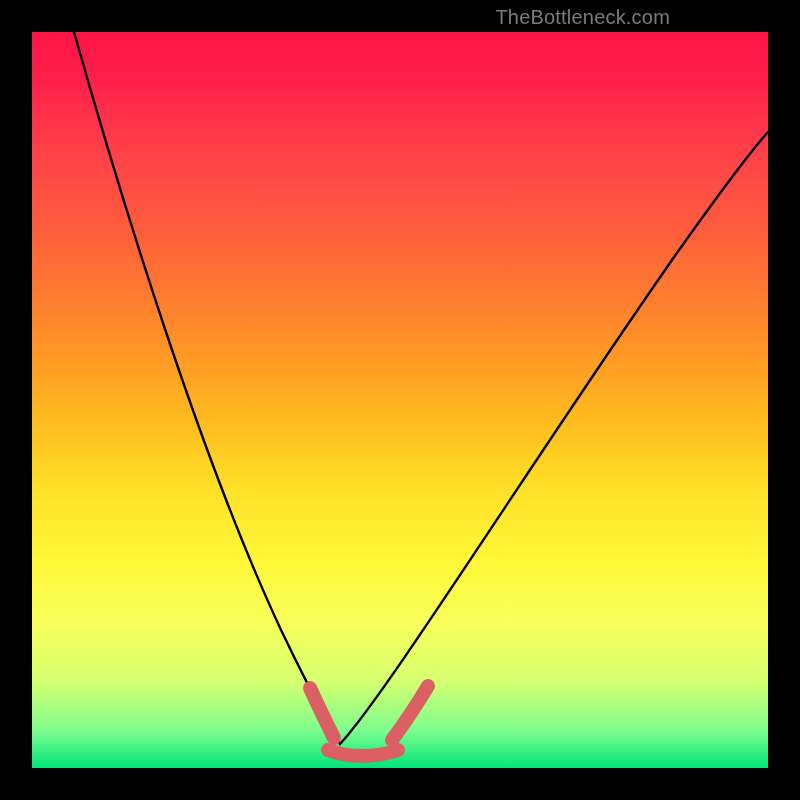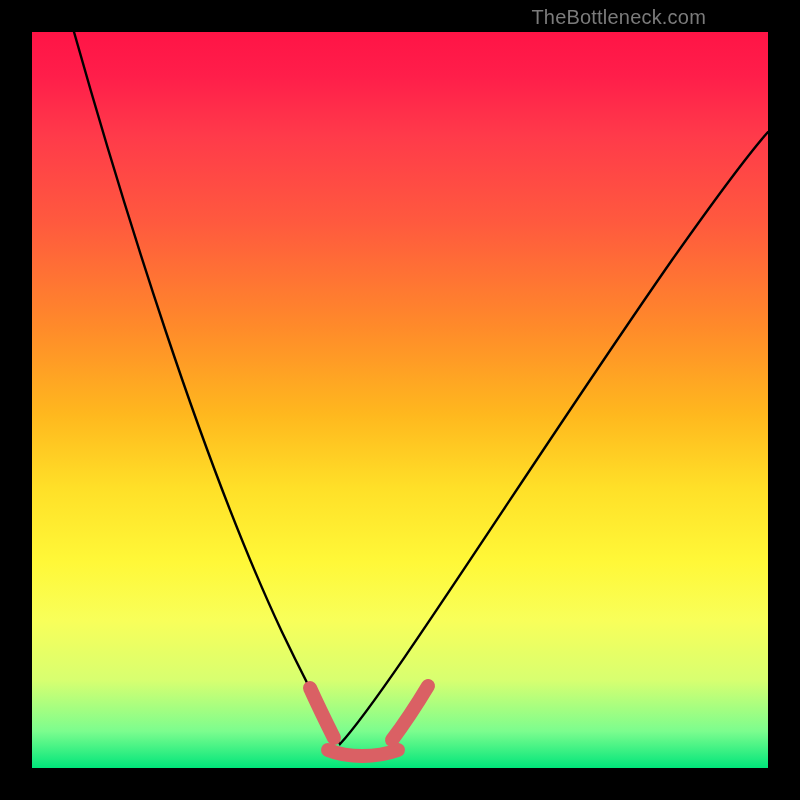--- a/index.html
+++ b/index.html
@@ -11,21 +11,20 @@
     overflow: hidden;
     font-family: Arial, Helvetica, sans-serif;
   }
   .frame {
     position: absolute;
     left: 0;
     top: 0;
     width: 680px;
     height: 800px;
     background: #000;
-    padding-left: 36px;
   }
   .plot-area {
     position: absolute;
     left: 32px;
     top: 32px;
     width: 736px;
     height: 736px;
     
     background: linear-gradient(to bottom,
       #ff1446 0%,

